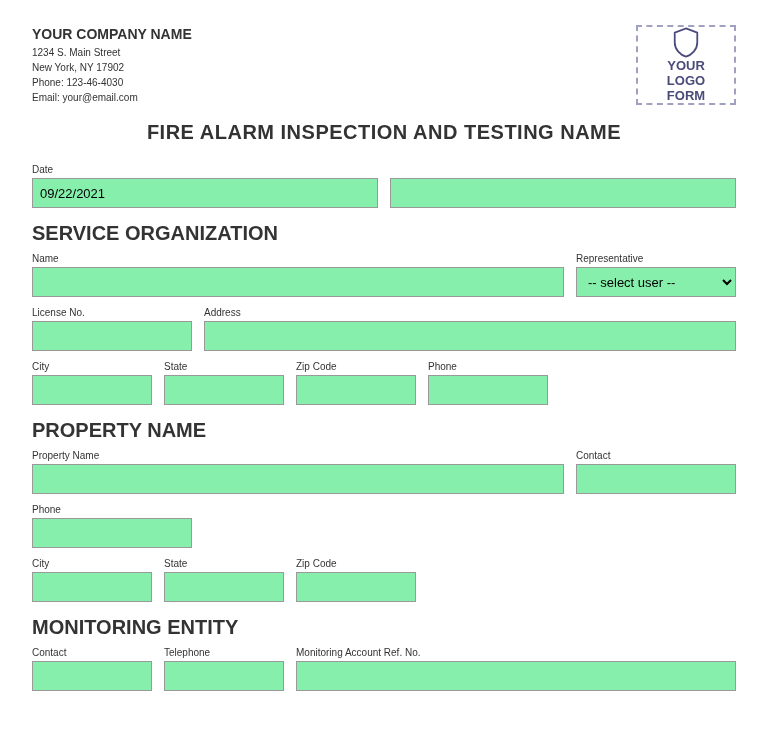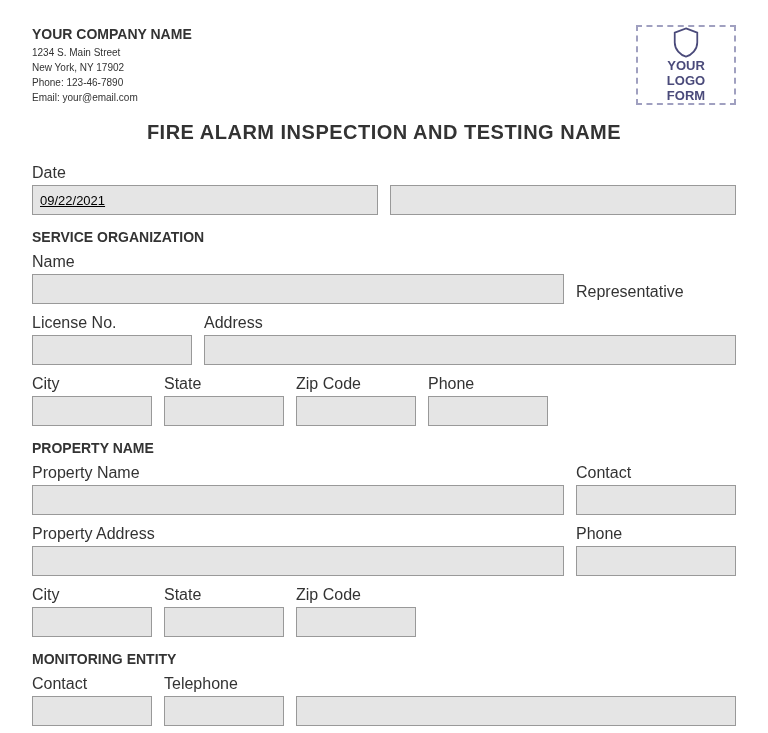--- a/index.html
+++ b/index.html
@@ -43,69 +43,68 @@
       height: 32px;
     }
     .form-title {
       text-align: center;
       font-size: 20px;
       font-weight: bold;
       margin: 16px 0 20px 0;
       letter-spacing: 0.5px;
     }
     .section-title {
-      font-size: 14px;
+      font-size: 20px;
       font-weight: bold;
       margin: 14px 0 8px 0;
       text-transform: uppercase;
     }
     .form-row {
       display: flex;
       gap: 12px;
       margin-bottom: 10px;
       align-items: flex-end;
     }
     .field-group {
       display: flex;
       flex-direction: column;
       flex: 1;
     }
     .field-group label {
-      font-size: 16px;
+      font-size: 10px;
       margin-bottom: 3px;
       color: #333;
     }
     .field-group input,
     .field-group select {
       border: 1px solid #999;
       padding: 5px 7px;
       font-size: 13px;
       height: 30px;
       width: 100%;
-      background: #e5e5e5;
+      background: #86efac;
       outline: none;
-      text-decoration: underline;
     }
     .field-group select {
       appearance: auto;
     }
     .field-small { flex: 0 0 120px; }
     .field-medium { flex: 0 0 160px; }
     .field-large { flex: 1; }
     .field-xlarge { flex: 2; }
   </style>
 </head>
 <body>
 
 <div class="header">
   <div class="company-info">
     <p class="company-name">YOUR COMPANY NAME</p>
     <p>1234 S. Main Street</p>
     <p>New York, NY 17902</p>
-    <p>Phone: 123-46-7890</p>
+    <p>Phone: 123-46-4030</p>
     <p>Email: your@email.com</p>
   </div>
   <div class="logo-box">
     <svg viewBox="0 0 40 44" fill="none" xmlns="http://www.w3.org/2000/svg">
       <path d="M20 2 L36 8 L36 22 C36 32 28 40 20 42 C12 40 4 32 4 22 L4 8 Z" stroke="#4a4a7a" stroke-width="2.5" fill="none"></path>
     </svg>
     <span>YOUR</span>
     <span>LOGO</span>
     <span>FORM</span>
   </div>
@@ -125,20 +124,23 @@
 
 <div class="section-title">SERVICE ORGANIZATION</div>
 
 <div class="form-row">
   <div class="field-group field-xlarge">
     <label>Name</label>
     <input type="text" style="">
   </div>
   <div class="field-group field-medium">
     <label>Representative</label>
+    <select>
+      <option value="">-- select user --</option>
+    </select>
   </div>
 </div>
 
 <div class="form-row">
   <div class="field-group field-medium">
     <label>License No.</label>
     <input type="text" style="">
   </div>
   <div class="field-group field-xlarge">
     <label>Address</label>
@@ -172,24 +174,20 @@
     <label>Property Name</label>
     <input type="text" style="">
   </div>
   <div class="field-group field-medium">
     <label>Contact</label>
     <input type="text" style="">
   </div>
 </div>
 
 <div class="form-row">
-  <div class="field-group field-xlarge">
-    <label>Property Address</label>
-    <input type="text" style="">
-  </div>
   <div class="field-group field-medium">
     <label>Phone</label>
     <input type="text" style="">
   </div>
 </div>
 
 <div class="form-row">
   <div class="field-group field-small">
     <label>City</label>
     <input type="text" style="">
@@ -209,15 +207,16 @@
 <div class="form-row">
   <div class="field-group field-small">
     <label>Contact</label>
     <input type="text" style="">
   </div>
   <div class="field-group field-small">
     <label>Telephone</label>
     <input type="text" style="">
   </div>
   <div class="field-group field-large">
+    <label>Monitoring Account Ref. No.</label>
     <input type="text" style="">
   </div>
 </div>
 
 </body></html>

